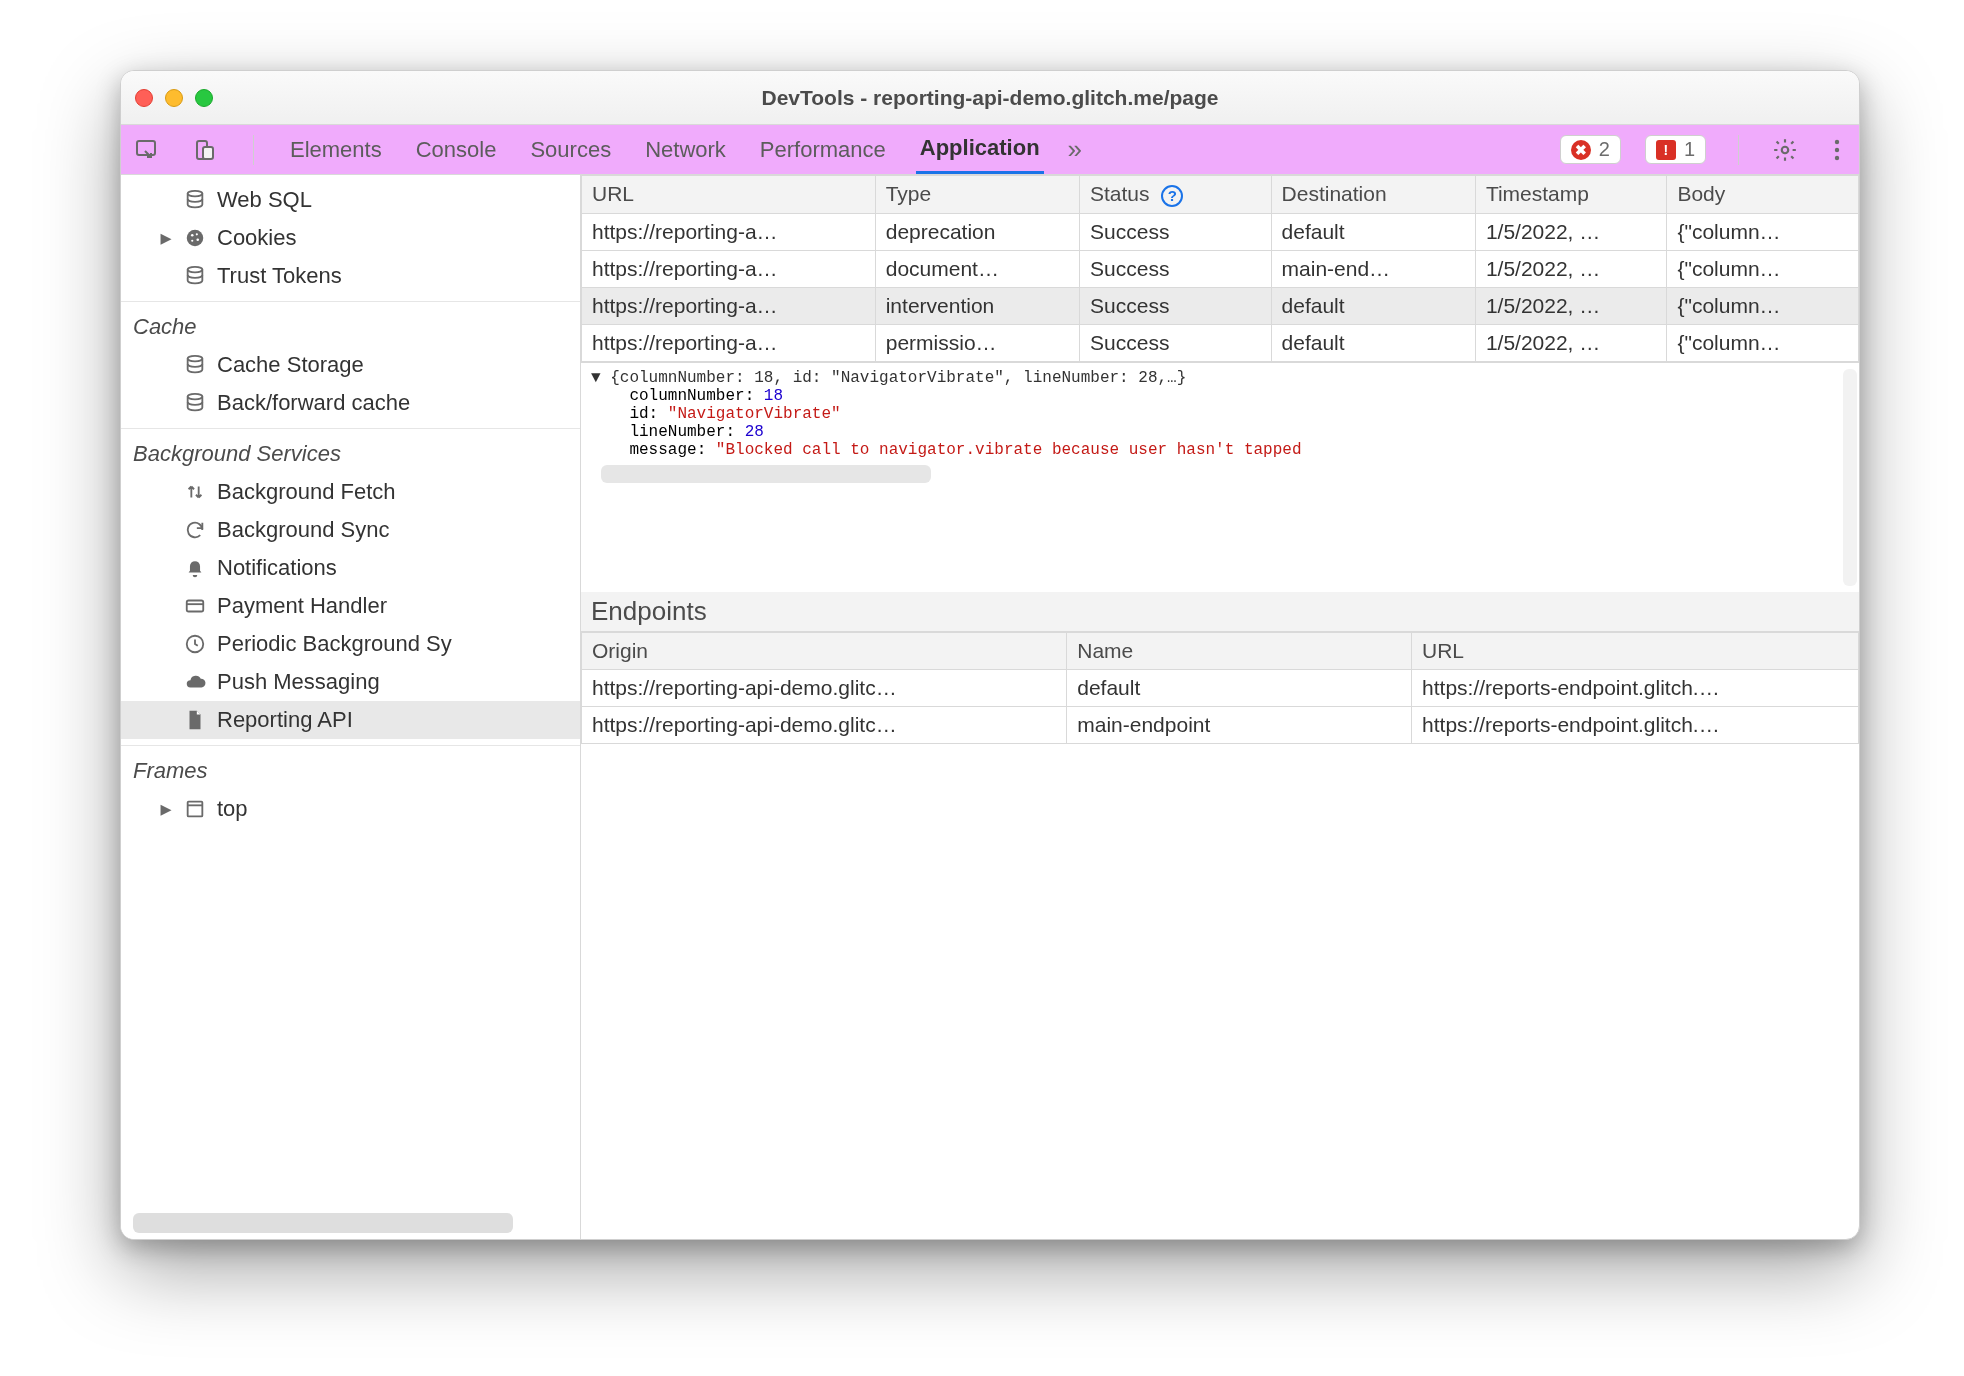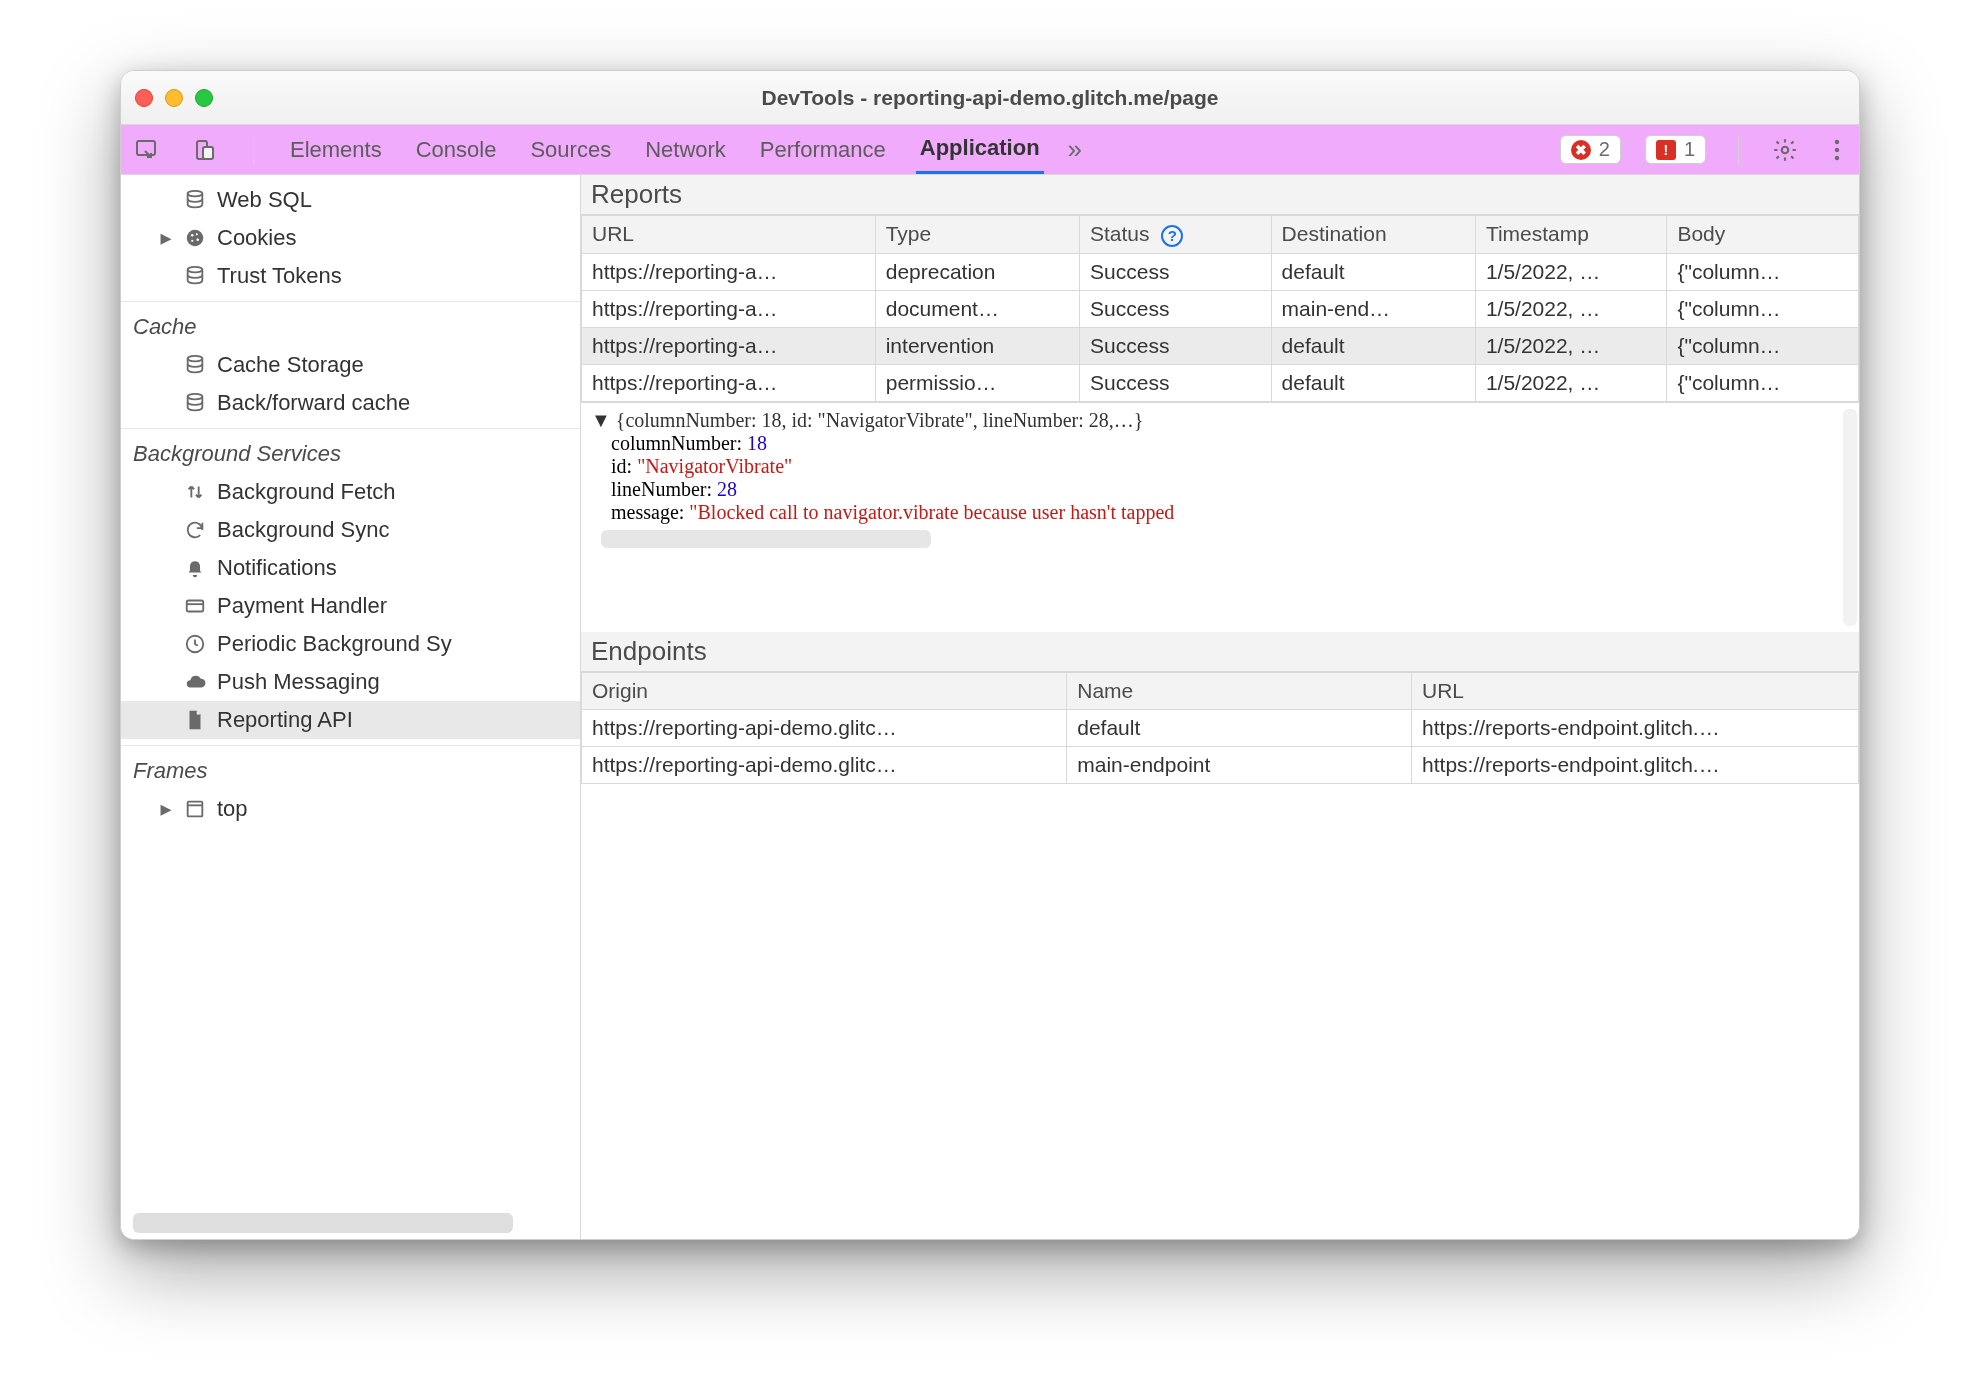--- a/index.html
+++ b/index.html
@@ -85,21 +85,21 @@
   th, td { border:1px solid #d9d9d9; padding:6px 10px; font-size:21px; text-align:left;
     white-space:nowrap; overflow:hidden; text-overflow:ellipsis; color:#333; }
   thead th { background:#f3f3f3; font-weight:500; color:#4b4b4b; position:relative; }
   tbody tr.sel td { background:#ebebeb; }
   .status-help {
     display:inline-flex; width:22px; height:22px; border:2px solid #1a73e8; border-radius:50%;
     align-items:center; justify-content:center; color:#1a73e8; font-size:15px; font-weight:700; margin-left:6px;
   }
   
   .detail {
-    font-family: Liberation Serif, serif; font-size:20px;
+    font-family: Liberation Mono, monospace; font-size:16px;
     border-top:1px solid #d9d9d9; padding:6px 10px 0 10px; position:relative;
     height:230px; overflow:hidden;
   }
   .detail .vscroll { position:absolute; right:2px; top:6px; bottom:6px; width:14px;
     background:#f2f2f2; border-radius:6px; }
   .detail .line { white-space:pre; }
   .k { color:#000000; }
   .n { color:#1c00cf; }
   .s { color:#c41a16; }
   .t { color:#333; }
@@ -328,21 +328,20 @@
                 </span>
                 <span>top</span>
               </div>
             </div>
         </div>
         <div style="flex:1"></div>
         <div class="sidebar-scroll-ind"></div>
       </aside>
 
       <section class="main">
-        <div class="panel-title">Reports</div>
 
         <table>
           <colgroup>
             <col style="width:23%">
               <col style="width:16%">
               <col style="width:15%">
             <col style="width:16%">
               <col style="width:15%">
               <col style="width:15%">
           </colgroup>

